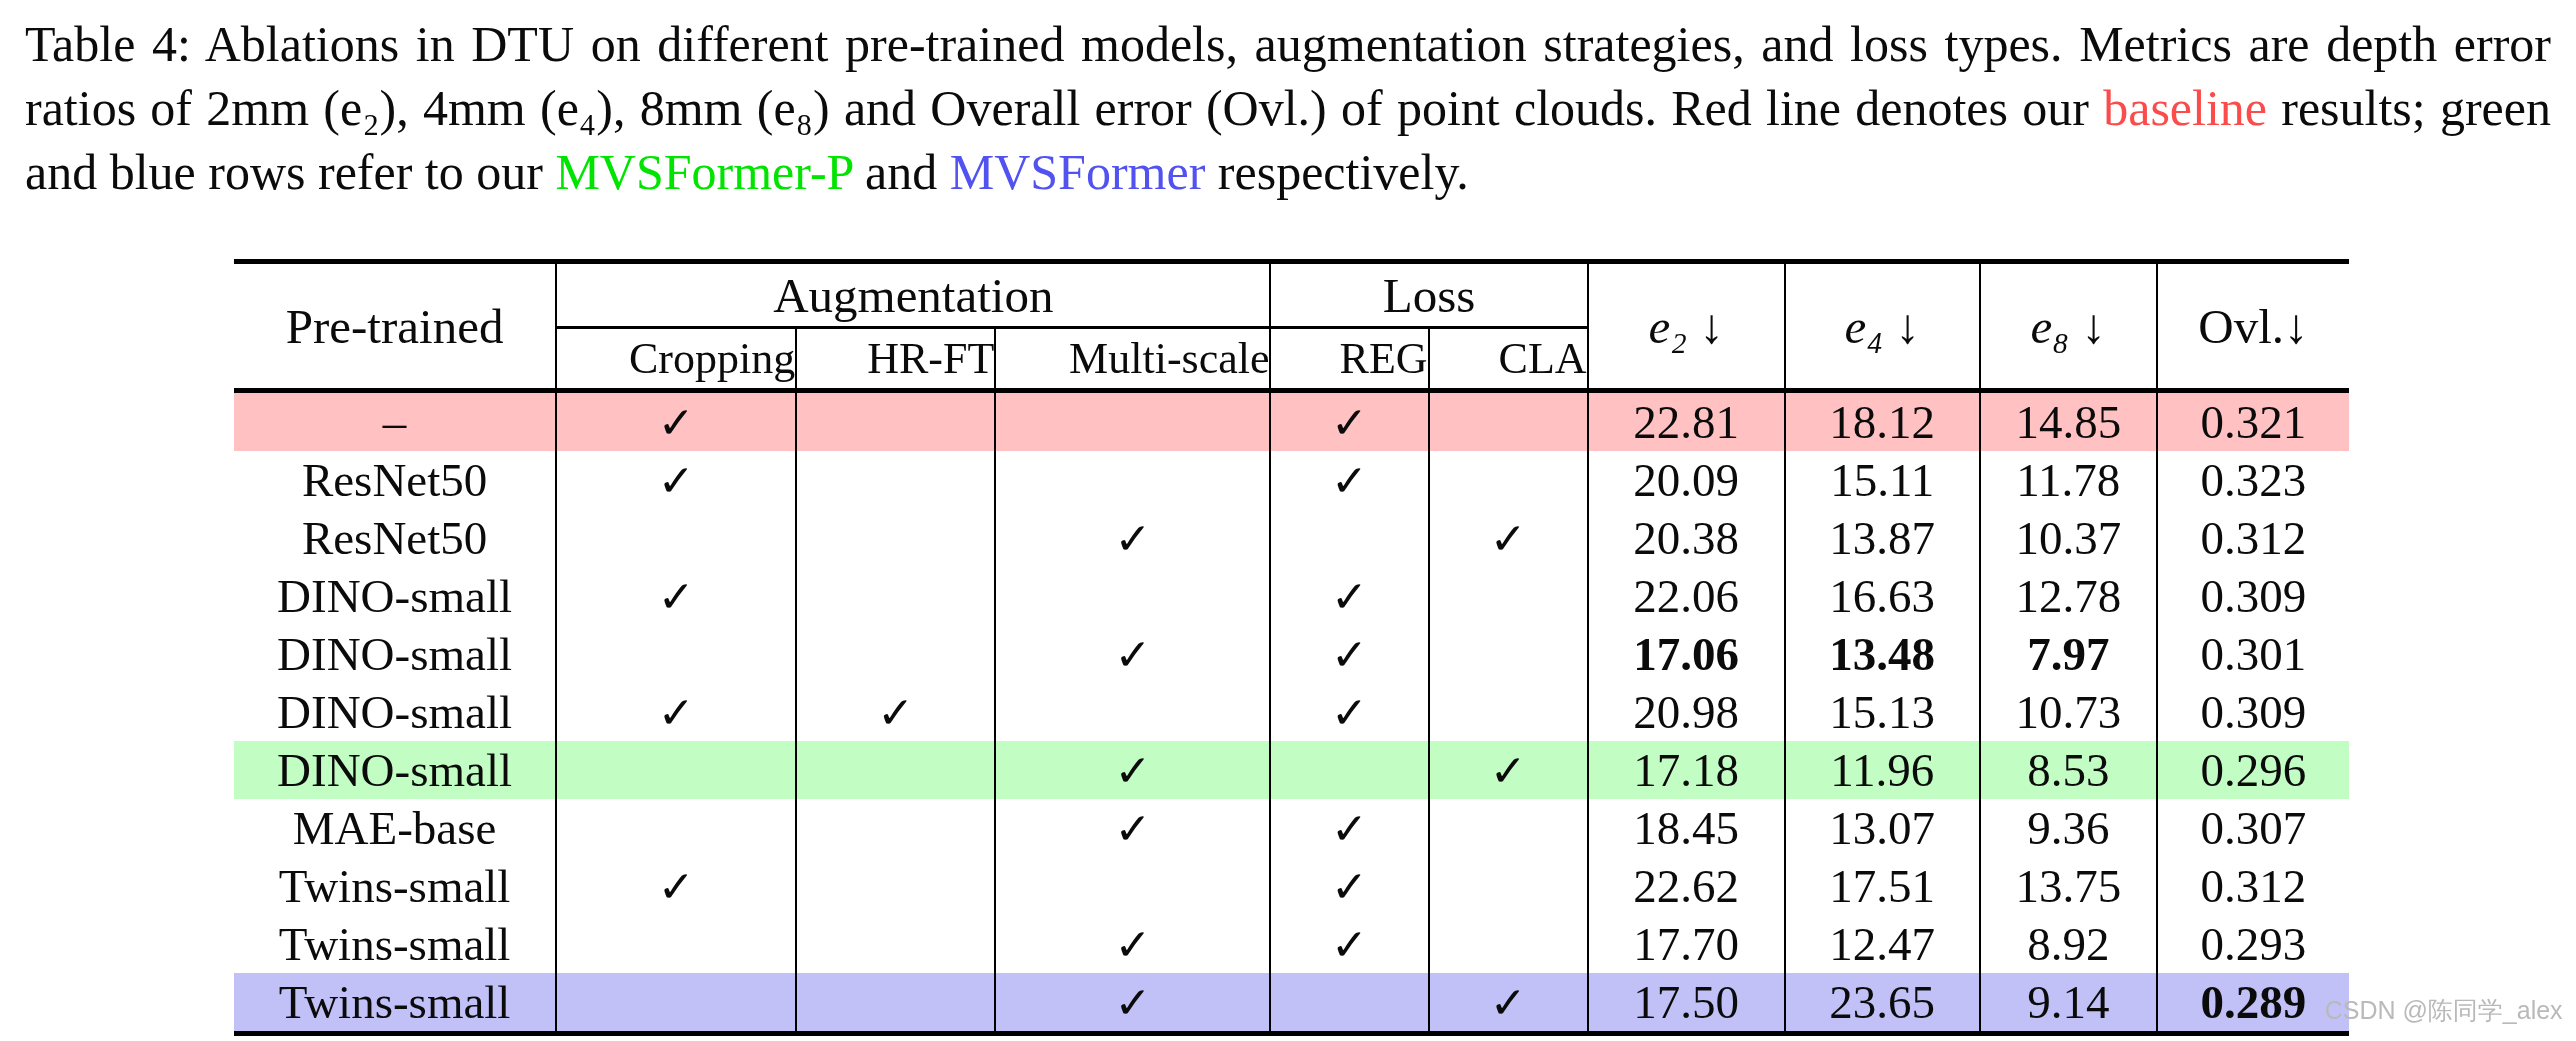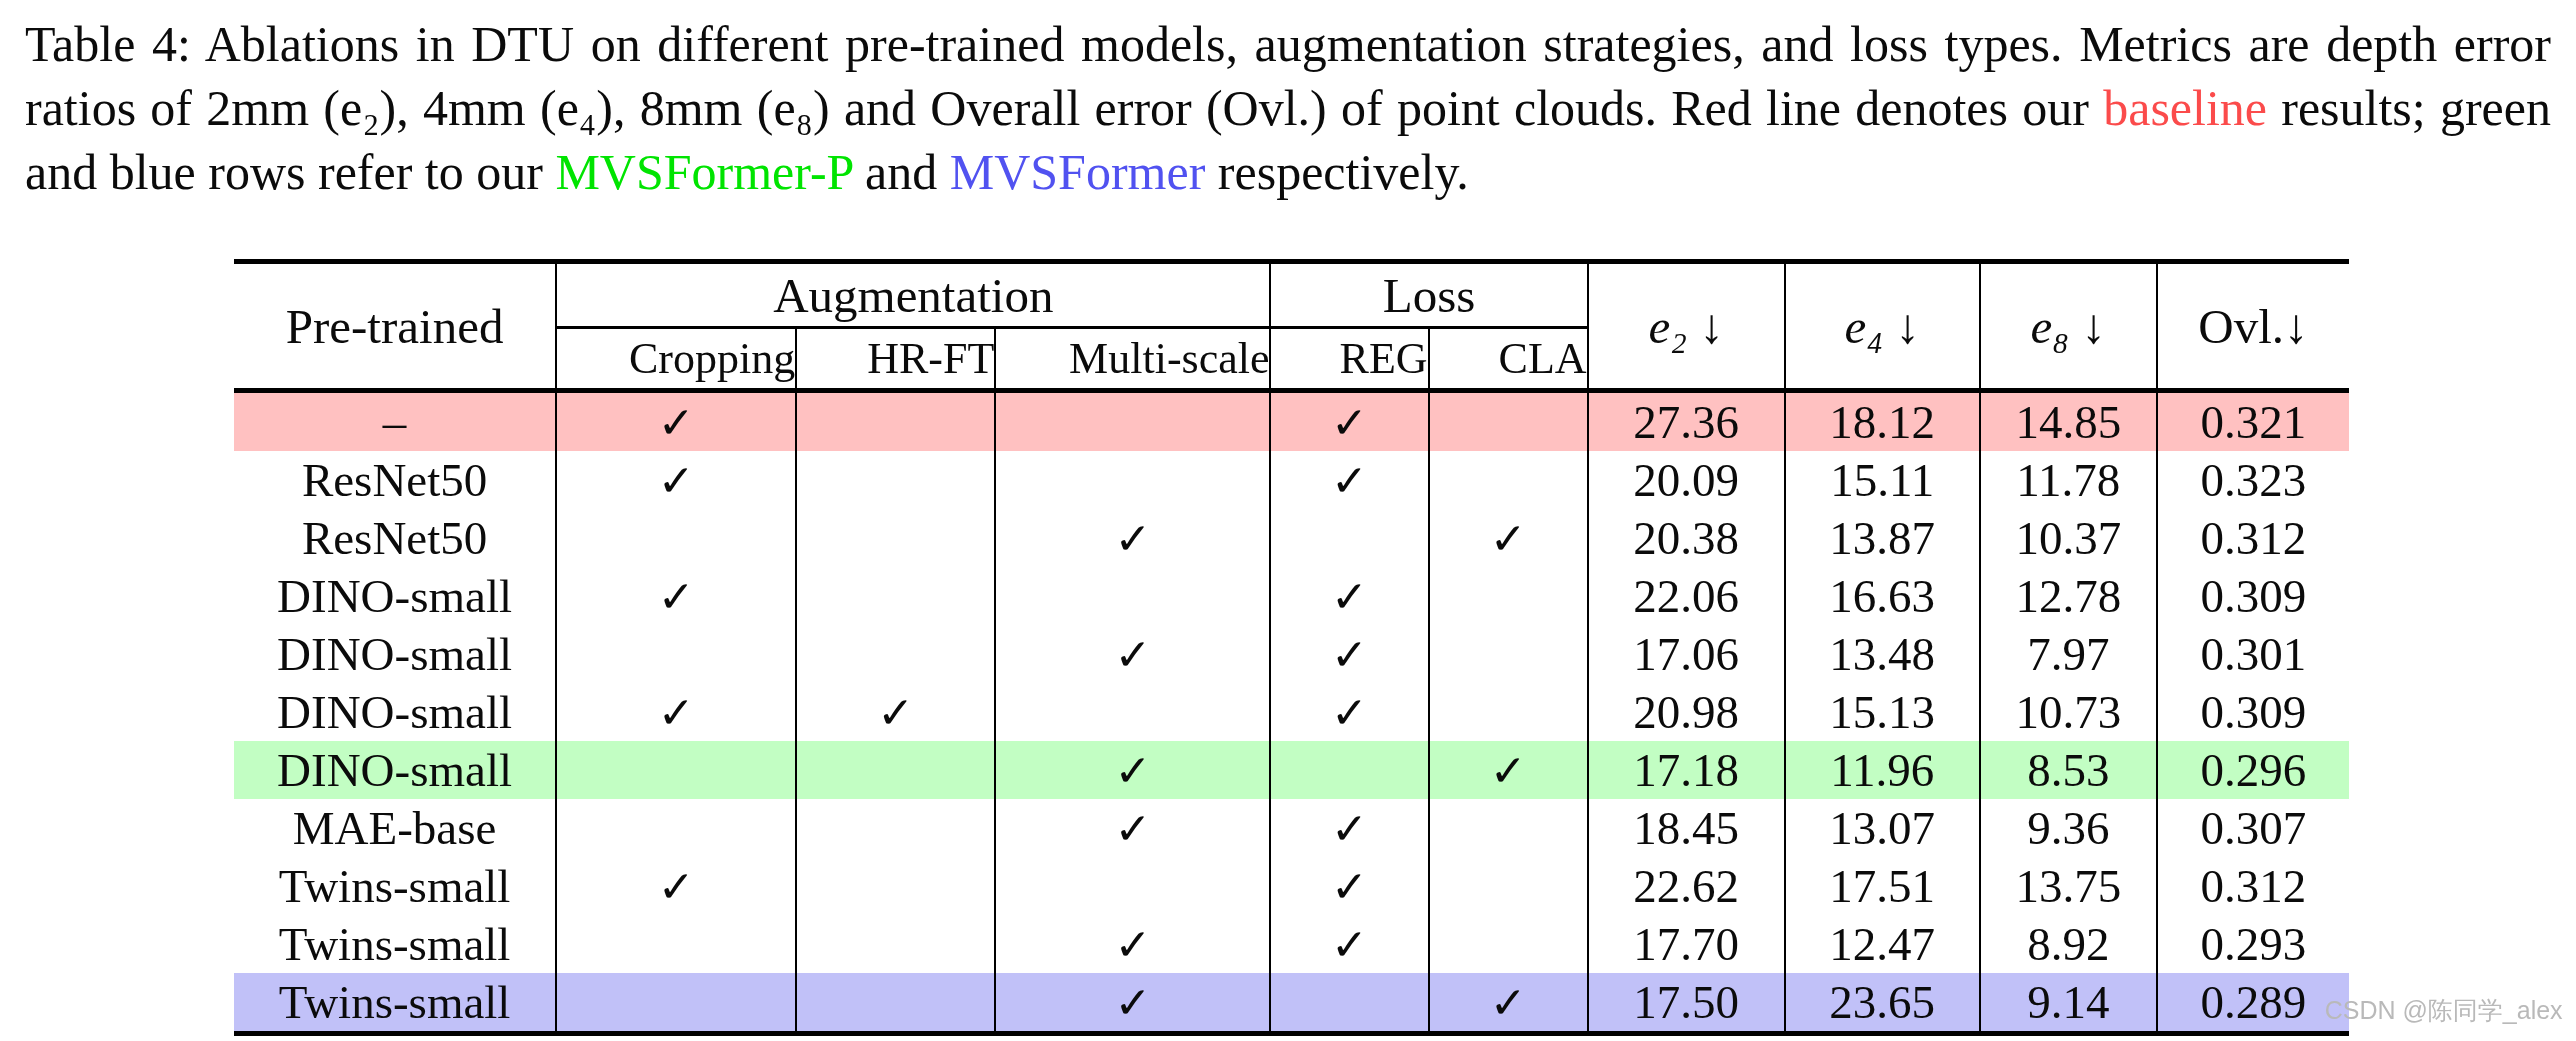--- a/index.html
+++ b/index.html
@@ -45,21 +45,21 @@
   th.group-span   { border-bottom: 3.3px solid #000; } 
   tr.sub-row th   { height: 59px; font-size: 44px; border-bottom: 5px solid #000; text-align: right; }
   th.span2        { border-bottom: 5px solid #000; } 
   .metric-head    { font-size: 49px; font-style: italic; }
   .metric-head.roman { font-style: normal; }
   tbody td { height: 58px; font-size: 47px; }
   td.check-cell {
     font-family: "DejaVu Sans", "Liberation Sans", sans-serif;
     font-size: 44px;
   }
-  td.bold { font-weight: normal; margin-top: 40px; }
+  td.bold { font-weight: bold; margin-top: 40px; }
   tr.row-red   td { background: var(--row-red,   #ffc1c1); }
   tr.row-green td { background: var(--row-green, #c2fec3); }
   tr.row-blue  td { background: var(--row-blue,  #c1c1f8); }
   .watermark {
     position: absolute;
     right: 13.4px; top: 994px;
     font-family: "Liberation Sans", "DejaVu Sans", sans-serif;
     font-size: 25px;
     color: #b9b9b9;
   }
@@ -103,21 +103,21 @@
     </tr>
   </thead>
   <tbody>
       <tr class="row-red">
         <td class="v">–</td>
         <td class="v check-cell">✓</td>
         <td class="v check-cell"></td>
         <td class="v check-cell"></td>
         <td class="v check-cell">✓</td>
         <td class="v check-cell"></td>
-        <td class="v">27.36</td>
+        <td class="v">22.81</td>
         <td class="v">18.12</td>
         <td class="v">14.85</td>
         <td class="">0.321</td>
       </tr>
       <tr>
         <td class="v">ResNet50</td>
         <td class="v check-cell">✓</td>
         <td class="v check-cell"></td>
         <td class="v check-cell"></td>
         <td class="v check-cell">✓</td>

